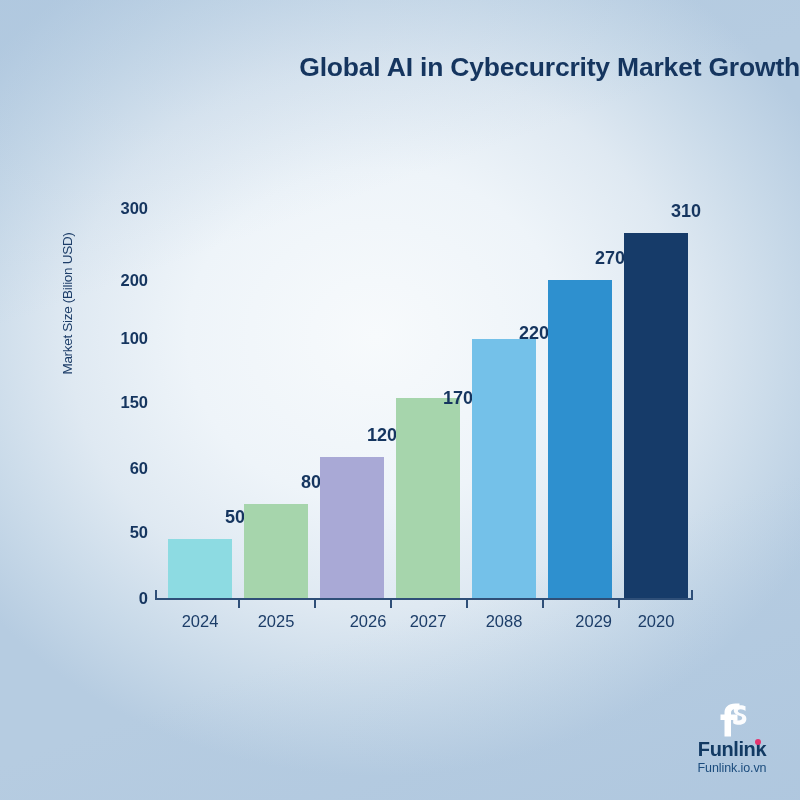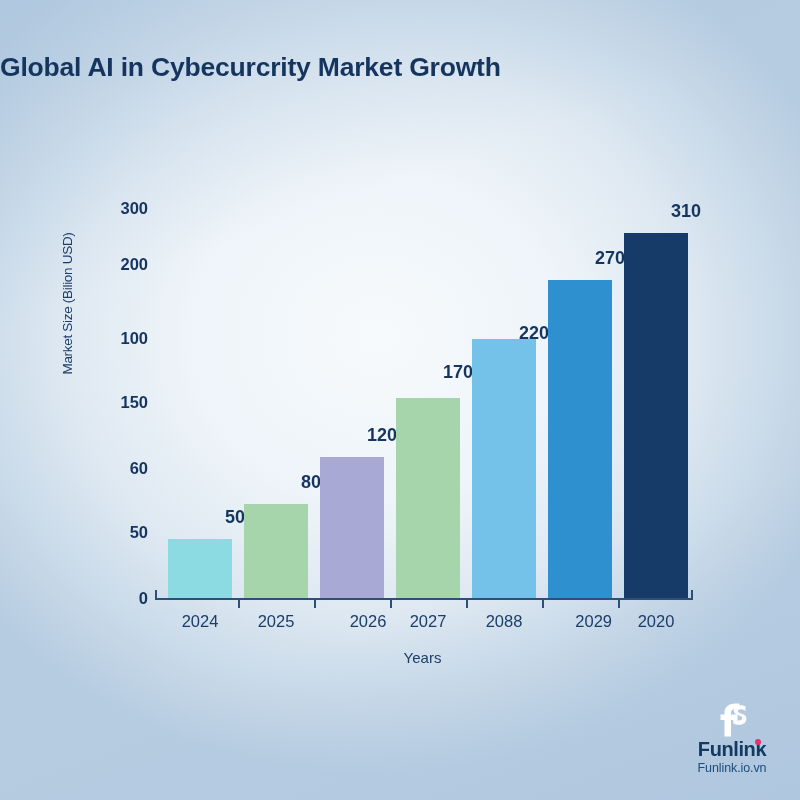--- a/index.html
+++ b/index.html
@@ -28,21 +28,21 @@
     pointer-events: none;
     background: linear-gradient(160deg, rgba(170,196,221,0.45) 0%, rgba(255,255,255,0) 30%, rgba(255,255,255,0) 70%, rgba(168,194,220,0.45) 100%);
   }
 
   
   .chart-title {
     position: absolute;
     left: 0;
     top: 50px;
     width: 800px;
-    text-align: left;
+    text-align: right;
     color: #15355f;
     font-size: 26.5px;
     font-weight: bold;
     line-height: 34px;
     letter-spacing: -0.2px;
     z-index: 5;
   }
   .chart-title .line2 { display: block; }
 
   
@@ -195,25 +195,24 @@
 
 <div id="canvas">
 
   <div class="chart-title">
     <span>Global AI in Cybecurcrity Market Growth</span>
   </div>
 
   <div class="plot">
 
     <div class="y-axis-title">Market Size (Bilion USD)</div>
-    <div class="x-axis-title">Years</div>
 
     <div class="y-ticks-wrap" id="y-ticks">
         <div class="y-tick" style="top: 208px;">300</div>
-        <div class="y-tick" style="top: 264px;">200</div>
+        <div class="y-tick" style="top: 280px;">200</div>
         <div class="y-tick" style="top: 338px;">100</div>
         <div class="y-tick" style="top: 402px;">150</div>
         <div class="y-tick" style="top: 468px;">60</div>
         <div class="y-tick" style="top: 532px;">50</div>
         <div class="y-tick" style="top: 598px;">0</div>
       </div>
 
     <div class="axis-line axis-x-line"></div>
     <div class="axis-line axis-x-cap-left"></div>
     <div class="axis-line axis-x-cap-right"></div>
@@ -222,21 +221,21 @@
         <div class="bar" style="left: 168px; height: 58.871px; background: rgb(141, 219, 226);"></div>
         <div class="bar-label" style="left: 168px; top: 507.129px;">50</div>
         <div class="x-label" style="left: 168px;">2024</div>
         <div class="bar" style="left: 244px; height: 94.1935px; background: rgb(166, 213, 172);"></div>
         <div class="bar-label" style="left: 244px; top: 471.806px;">80</div>
         <div class="x-label" style="left: 244px;">2025</div>
         <div class="bar" style="left: 320px; height: 141.29px; background: rgb(169, 169, 214);"></div>
         <div class="bar-label" style="left: 320px; top: 424.71px;">120</div>
         <div class="x-label" style="left: 336px;">2026</div>
         <div class="bar" style="left: 396px; height: 200.161px; background: rgb(166, 213, 172);"></div>
-        <div class="bar-label" style="left: 396px; top: 362px;">170</div>
+        <div class="bar-label" style="left: 396px; top: 388px;">170</div>
         <div class="x-label" style="left: 396px;">2027</div>
         <div class="bar" style="left: 472px; height: 259.032px; background: rgb(116, 193, 233);"></div>
         <div class="bar-label" style="left: 472px; top: 306.968px; margin-top: 16px;">220</div>
         <div class="x-label" style="left: 472px;">2088</div>
         <div class="bar" style="left: 548px; height: 317.903px; background: rgb(46, 144, 207);"></div>
         <div class="bar-label" style="left: 548px; top: 248.097px;">270</div>
         <div class="x-label" style="left: 548px; text-align: right;">2029</div>
         <div class="bar" style="left: 624px; height: 365px; background: rgb(22, 59, 105);"></div>
         <div class="bar-label" style="left: 624px; top: 201px;">310</div>
         <div class="x-label" style="left: 624px;">2020</div>

